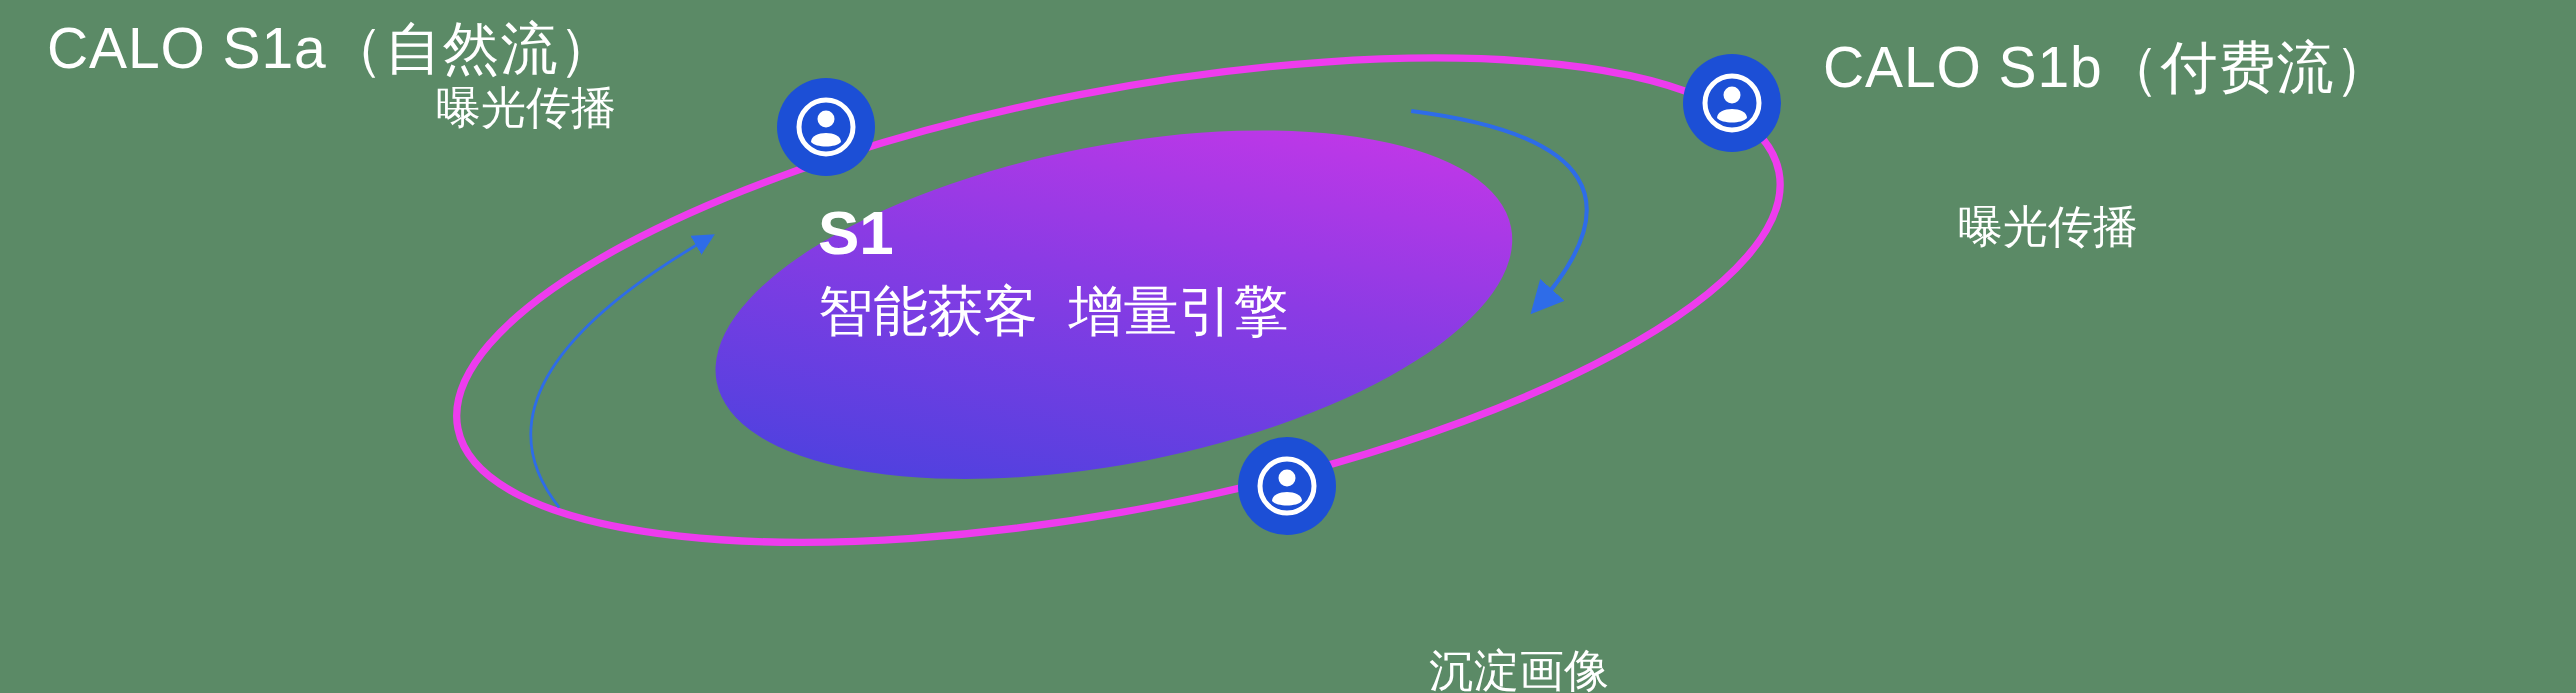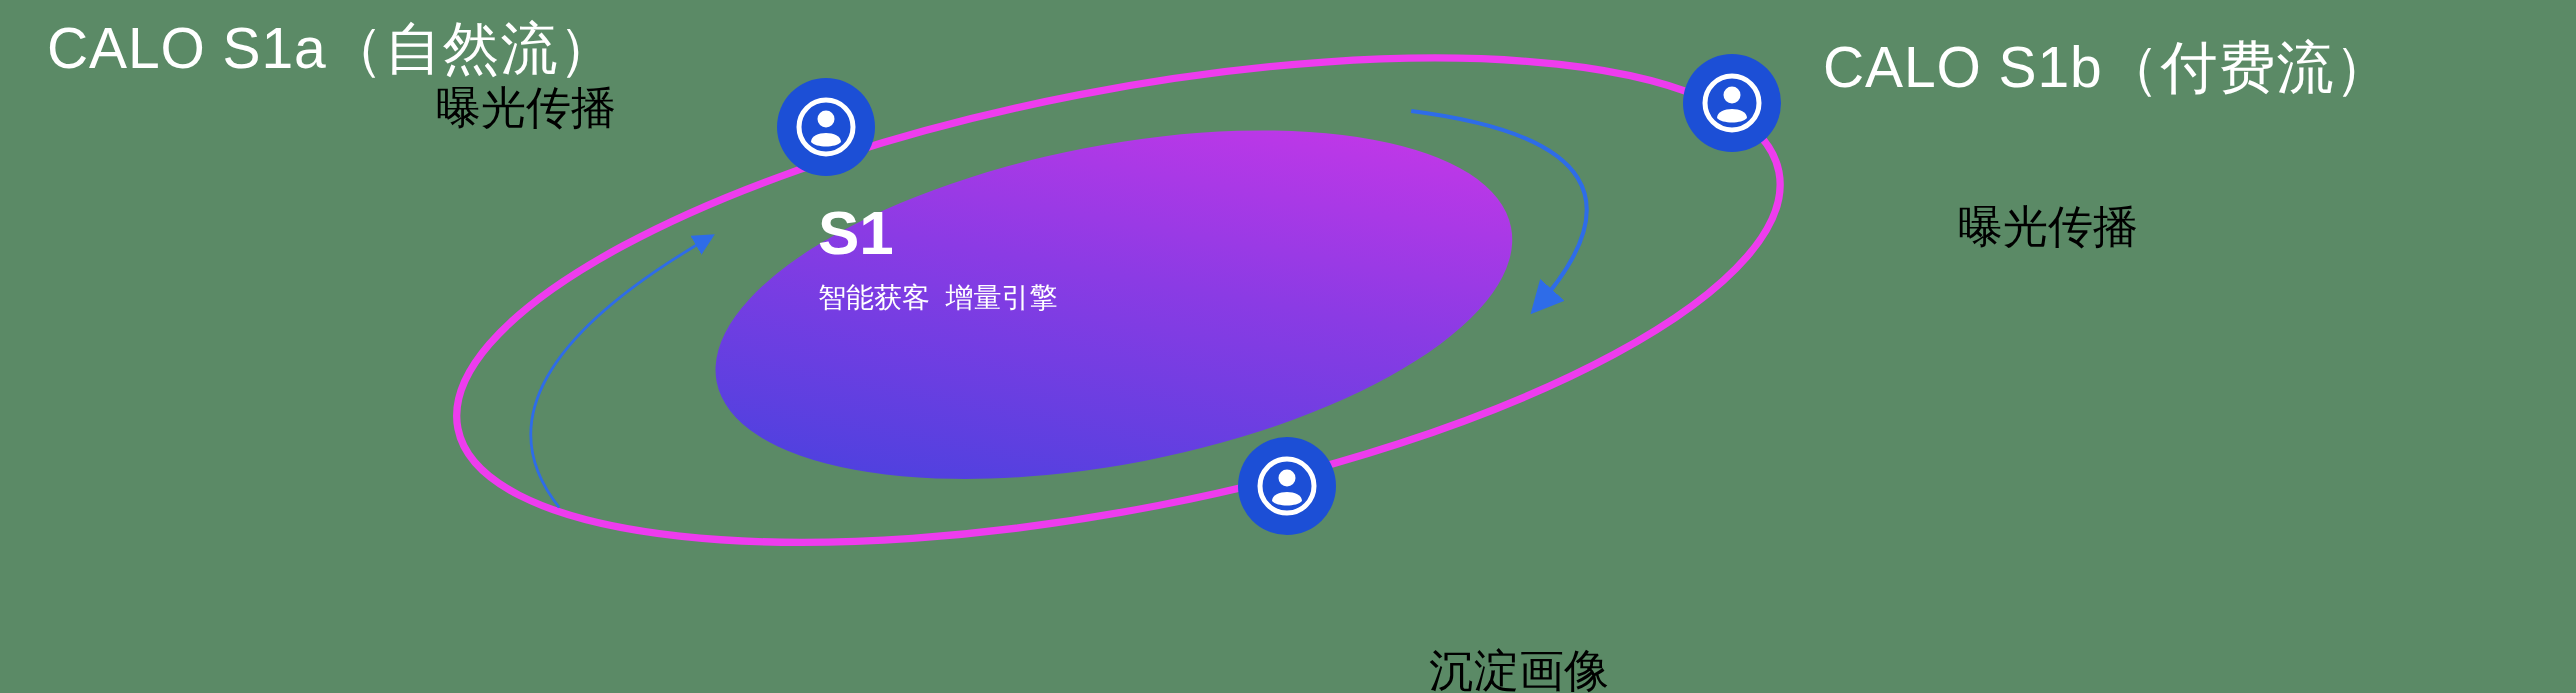--- a/index.html
+++ b/index.html
@@ -25,21 +25,21 @@
 
   .label-title {
     color: #ffffff;
     font-size: 57px;
     font-weight: 500;
     letter-spacing: 0.9px;
     white-space: nowrap;
     line-height: 1;
   }
   .label-sub {
-    color: #000000;
+    color: #ffffff;
     font-size: 45px;
     font-weight: 400;
     white-space: nowrap;
     line-height: 1;
   }
 
   .core-text {
     position: absolute;
     left: 818px;
     top: 202px;
@@ -50,21 +50,21 @@
     color: #ffffff;
     text-align: center;
   }
   .core-title {
     font-size: 62px;
     font-weight: 600;
     line-height: 1;
   }
   .core-subtitle {
     margin-top: 20px;
-    font-size: 28px;
+    font-size: 55px;
     font-weight: 500;
     line-height: 1;
     white-space: pre;
   }
 
   .node-icon {
     position: absolute;
     width: 100px;
     height: 100px;
   }

